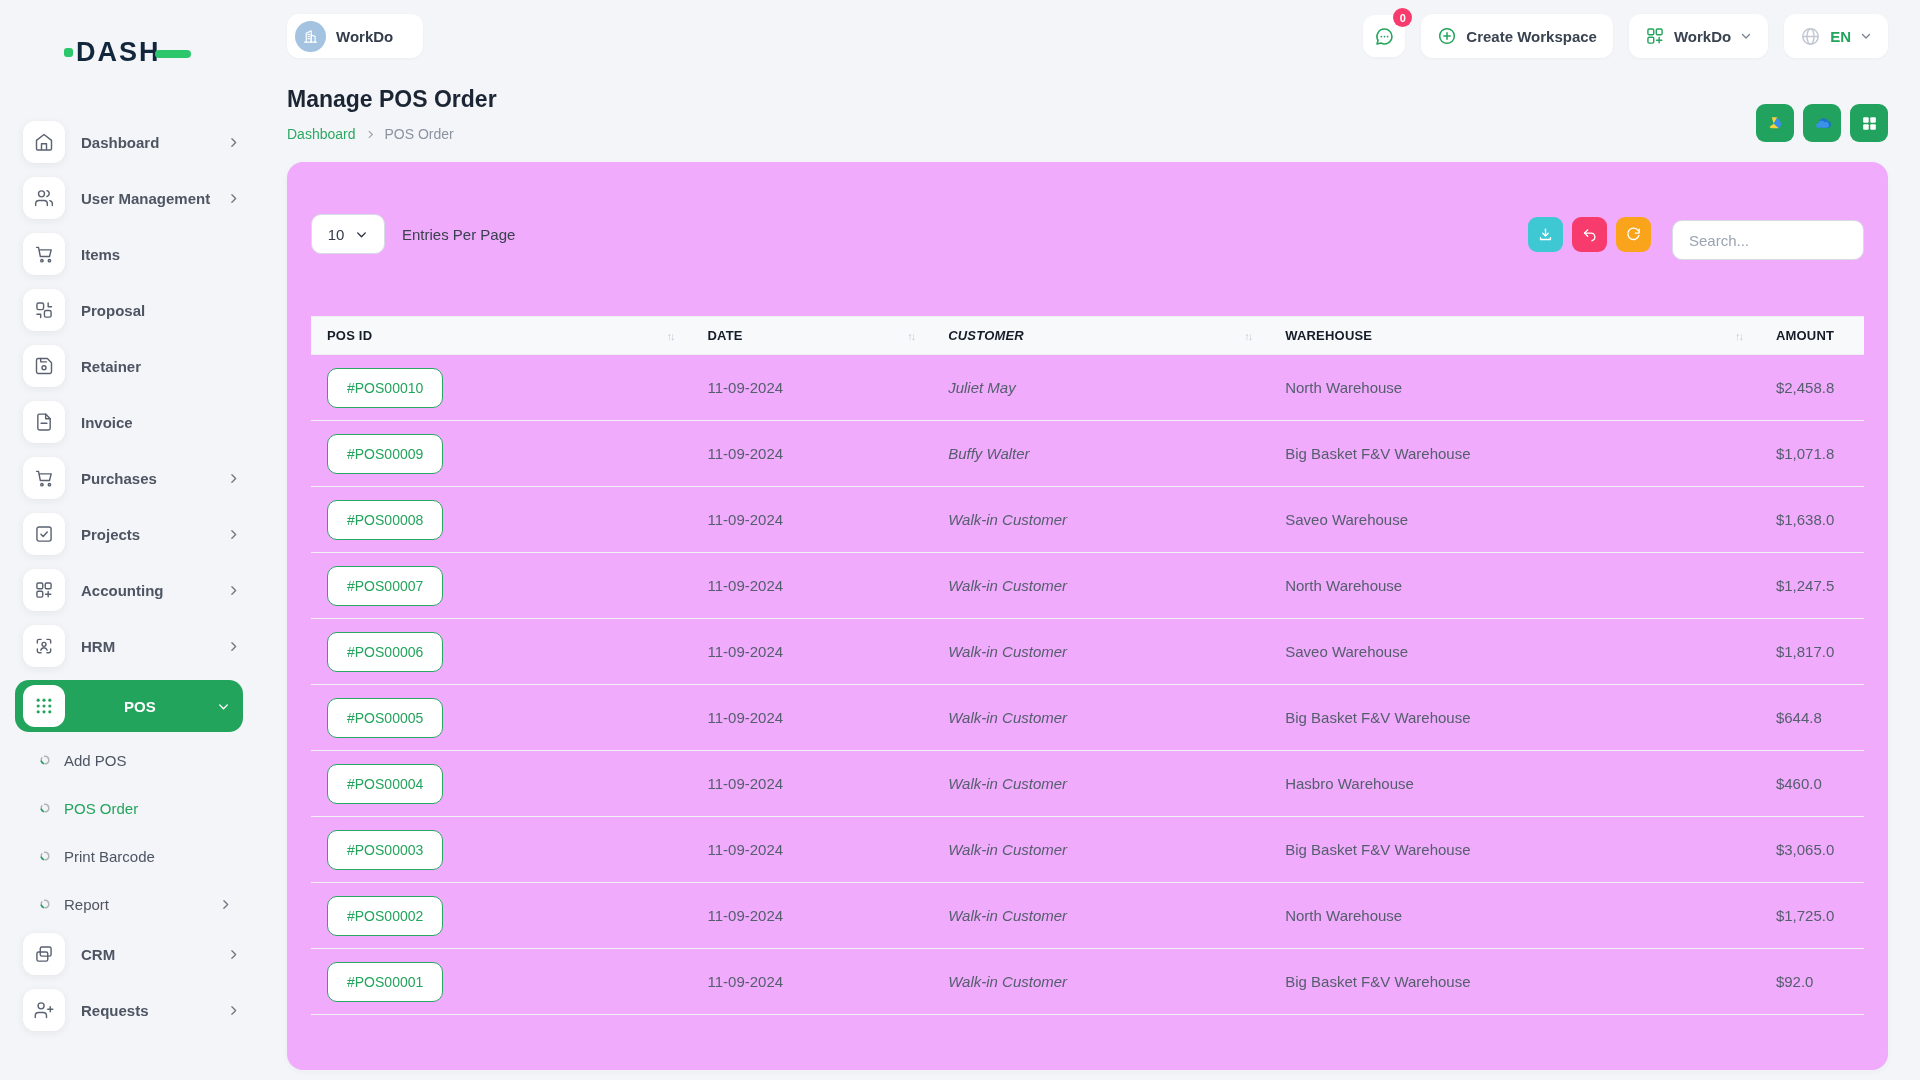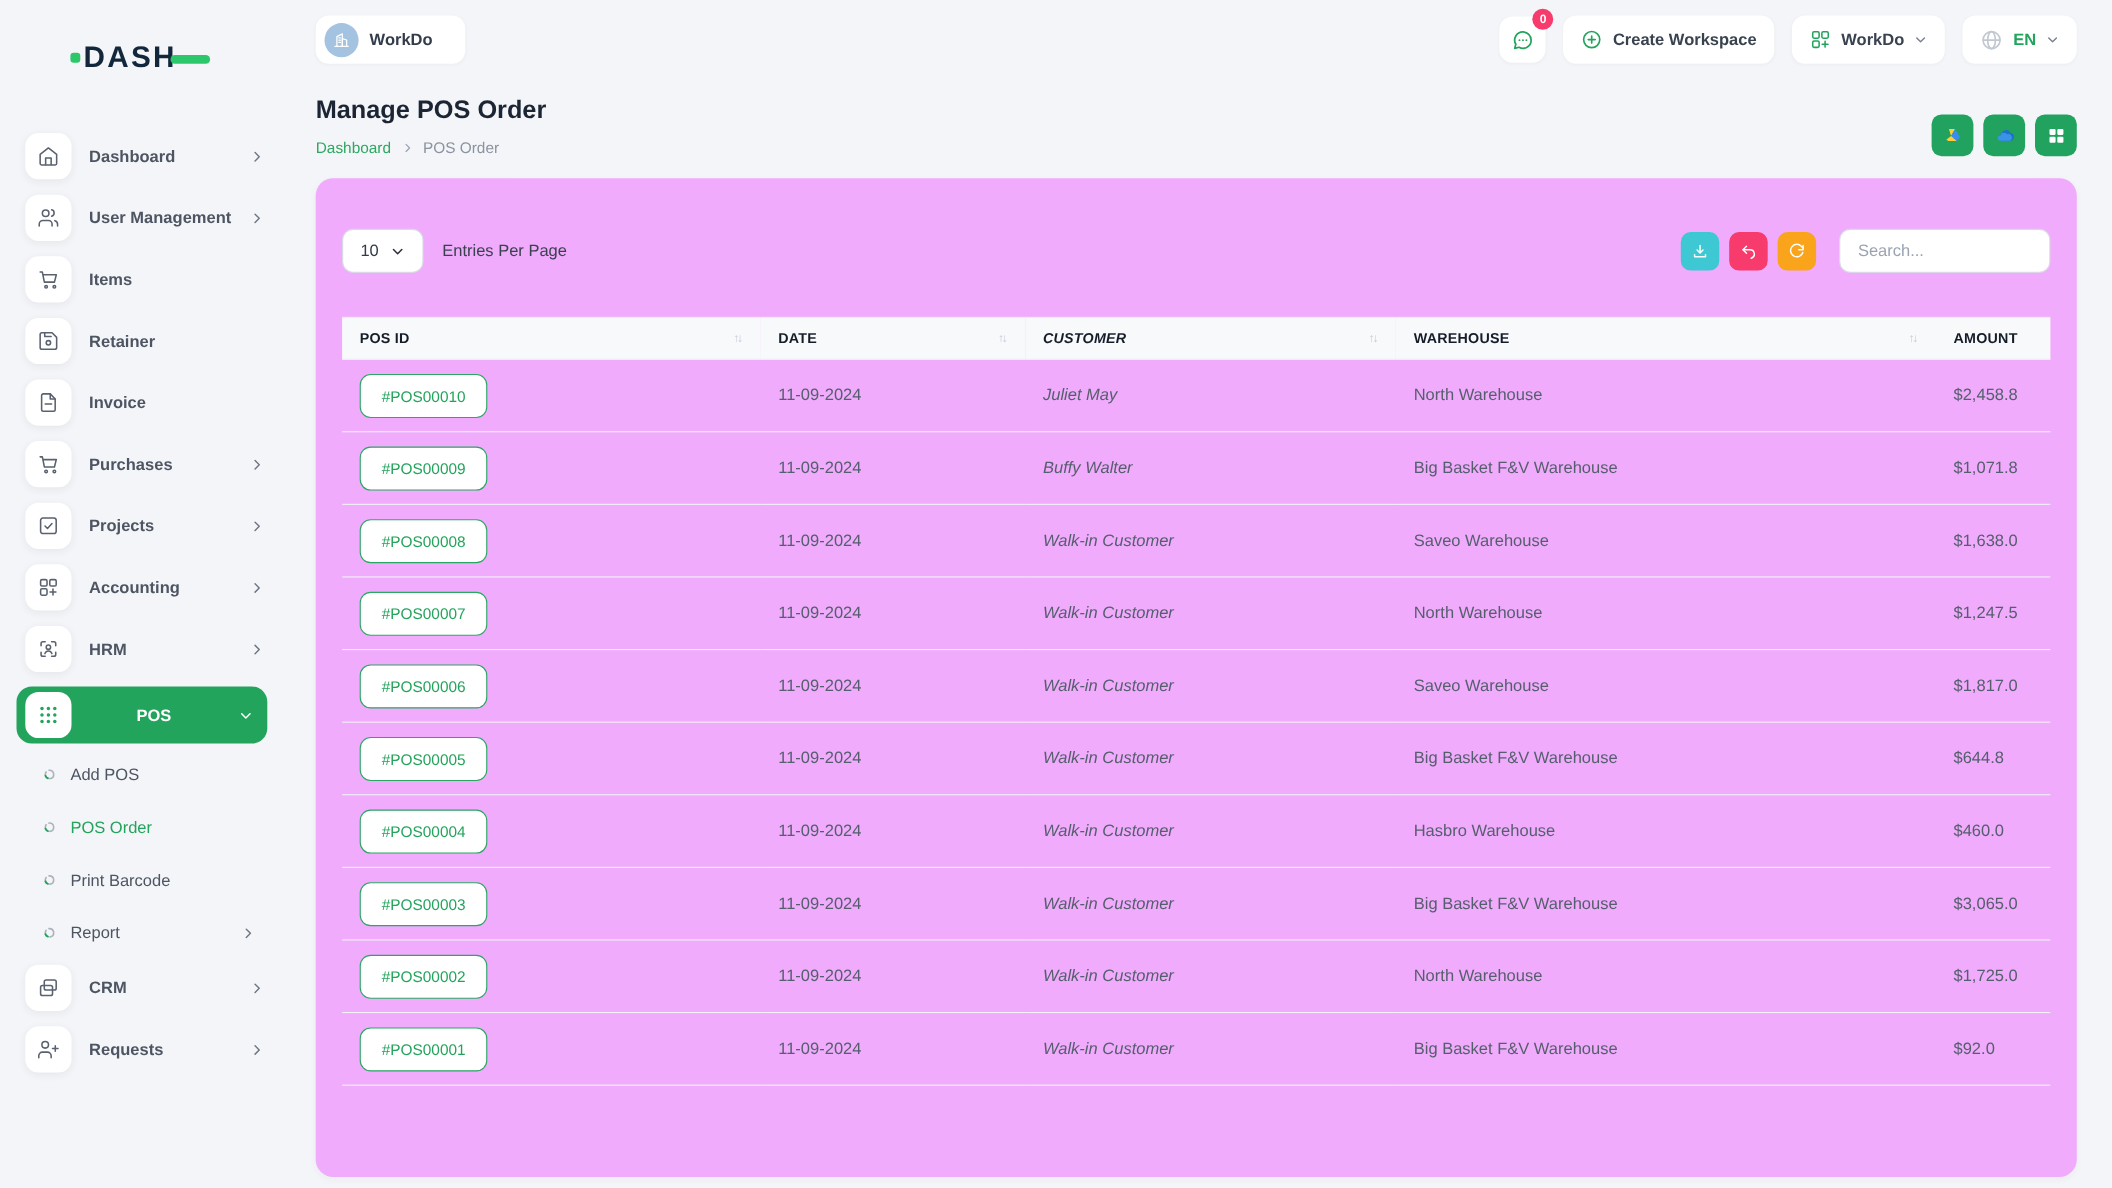--- a/index.html
+++ b/index.html
@@ -69,24 +69,24 @@
   .entries-select { width:74px; height:40px; background:#fff; border:1.5px solid #d7dce4; border-radius:10px; display:flex; align-items:center; justify-content:center; gap:11px; font-size:15px; color:#333b49; cursor:pointer; }
   .entries-select .chev3 { display:flex; color:#2b323e; }
   .entries-select .chev3 svg { width:13px; height:13px; }
   .entries-label { font-size:15px; color:#39414e; }
   .controls-right { display:flex; align-items:center; gap:9px; }
   .btn-sq { width:35px; height:35px; border-radius:9px; border:none; display:flex; align-items:center; justify-content:center; color:#fff; cursor:pointer; }
   .btn-sq svg { width:17px; height:17px; }
   .btn-download { background:#3ec8d3; }
   .btn-undo { background:#f73b6c; }
   .btn-refresh { background:#f9a41b; }
-  .search { width:192px; height:40px; border:1.5px solid #d7dce4; border-radius:10px; padding:0 16px; font-size:15px; color:#333b49; background:#fff; outline:none; margin-left:12px; font-family:inherit; }
+  .search { width:192px; height:40px; border:1.5px solid #d7dce4; border-radius:10px; padding:0 16px; font-size:15px; color:#333b49; background:#fff; outline:none; margin-left:12px; font-family:inherit;margin-top:12px; }
   .search::placeholder { color:#9aa3b2; }
 
-  table { width:100%; border-collapse:collapse; margin-top:40px; table-layout:fixed; }
+  table { width:100%; border-collapse:collapse; margin-top:56px; table-layout:fixed; }
   thead th { height:38px; background:#f8f9fb; border-top:1px solid #eef0f4; border-bottom:1px solid #eef0f4; padding:0 16px; }
   .th-inner { display:flex; align-items:center; justify-content:space-between; font-size:13px; font-weight:bold; color:#151d29; letter-spacing:.2px; }
   .sort { color:#c5cbd6; font-size:11px; font-weight:normal; letter-spacing:-2px; padding-right:2px; }
   .col-0 { width:24.5%; } .col-1 { width:15.5%; } .col-2 { width:21.7%;font-style:italic; } .col-3 { width:31.6%; } .col-4 { width:6.7%; }
   tbody td { height:66px; border-bottom:1px solid #f0f2f5; font-size:15px; color:#555e6d; padding:0 16px; text-align:left; }
   .pos-pill { display:inline-block; border:1px solid #2aa763; color:#23a45c; border-radius:10px; padding:11px 19px; font-size:14px; background:#fff; cursor:pointer; }
 
   .card-footer { display:flex; align-items:center; justify-content:space-between; padding:24px 2px 0; }
   .showing { font-size:15px; color:#5d6575; }
   .pagination { display:flex; align-items:stretch; height:44px; border:1px solid #e4e8ef; border-radius:24px; overflow:hidden; background:#fff; }
@@ -136,20 +136,31 @@
       </div>
       <div class="nav-item">
         <span class="icon-box">
           <svg viewBox="0 0 24 24" fill="none" stroke="currentColor" stroke-width="1.7" stroke-linecap="round" stroke-linejoin="round">
             <circle cx="9.5" cy="20" r="1.4"></circle>
             <circle cx="18.5" cy="20" r="1.4"></circle>
             <path d="M3 4h2.4l2.2 11h11l2-8H7"></path>
           </svg>
         </span>
         <span class="nav-label">Items</span>
+      </div>
+      <div class="nav-item">
+        <span class="icon-box">
+          <svg viewBox="0 0 24 24" fill="none" stroke="currentColor" stroke-width="1.7" stroke-linecap="round" stroke-linejoin="round">
+            <rect x="3.5" y="3.5" width="8" height="8" rx="2"></rect>
+            <rect x="12.5" y="12.5" width="8" height="8" rx="2"></rect>
+            <path d="M17 3.5v4.5h4"></path>
+            <path d="M3.5 17H8v4"></path>
+          </svg>
+        </span>
+        <span class="nav-label">Proposal</span>
       </div>
       <div class="nav-item">
         <span class="icon-box">
           <svg viewBox="0 0 24 24" fill="none" stroke="currentColor" stroke-width="1.7" stroke-linecap="round" stroke-linejoin="round">
             <path d="M19 21H5a2 2 0 0 1-2-2V5a2 2 0 0 1 2-2h11l5 5v11a2 2 0 0 1-2 2z"></path>
             <circle cx="12" cy="14" r="2.4"></circle>
             <path d="M8 3v4h7"></path>
           </svg>
         </span>
         <span class="nav-label">Retainer</span>

